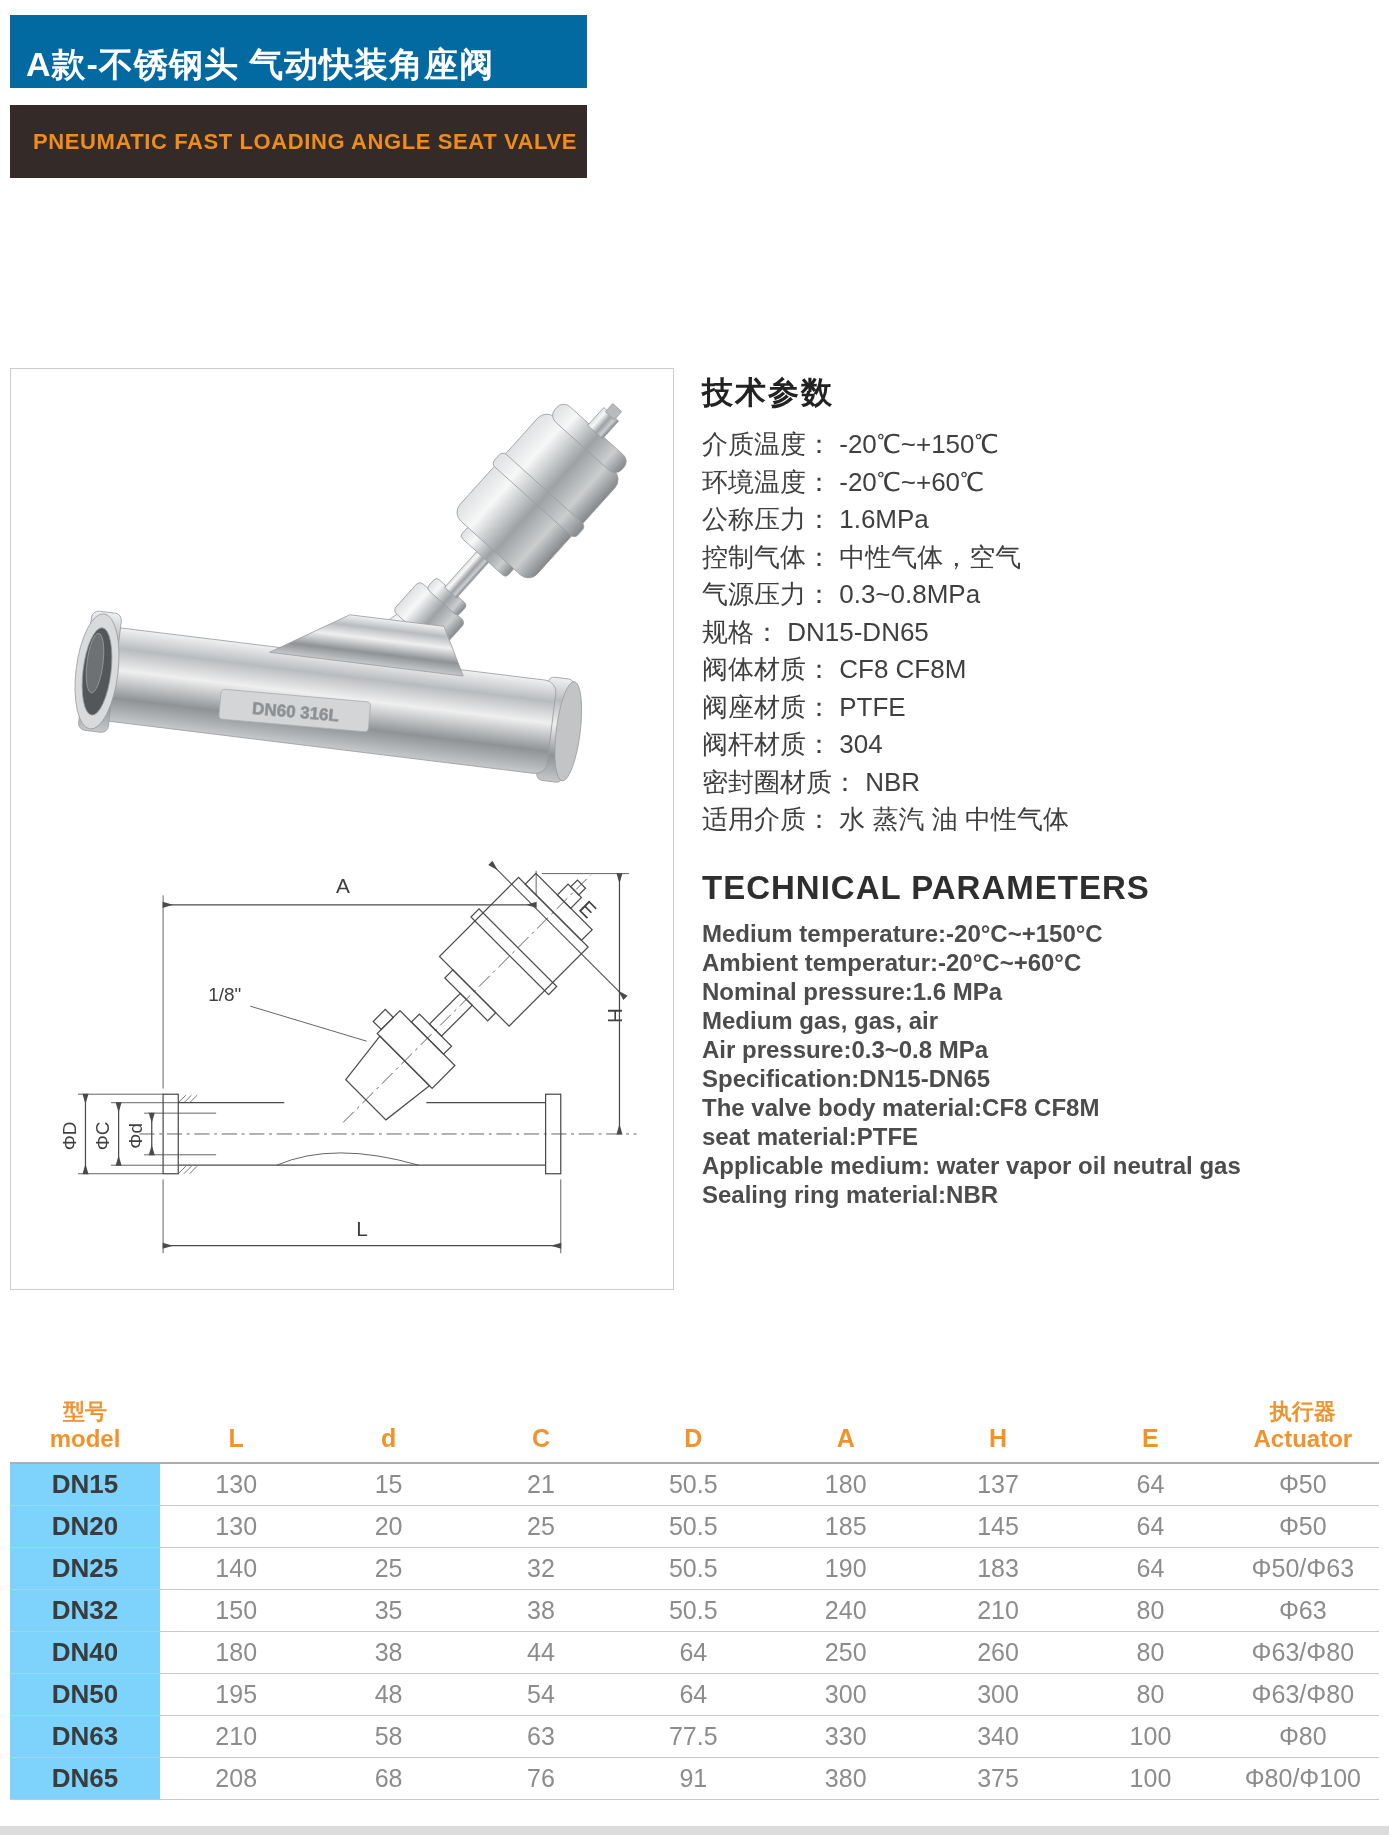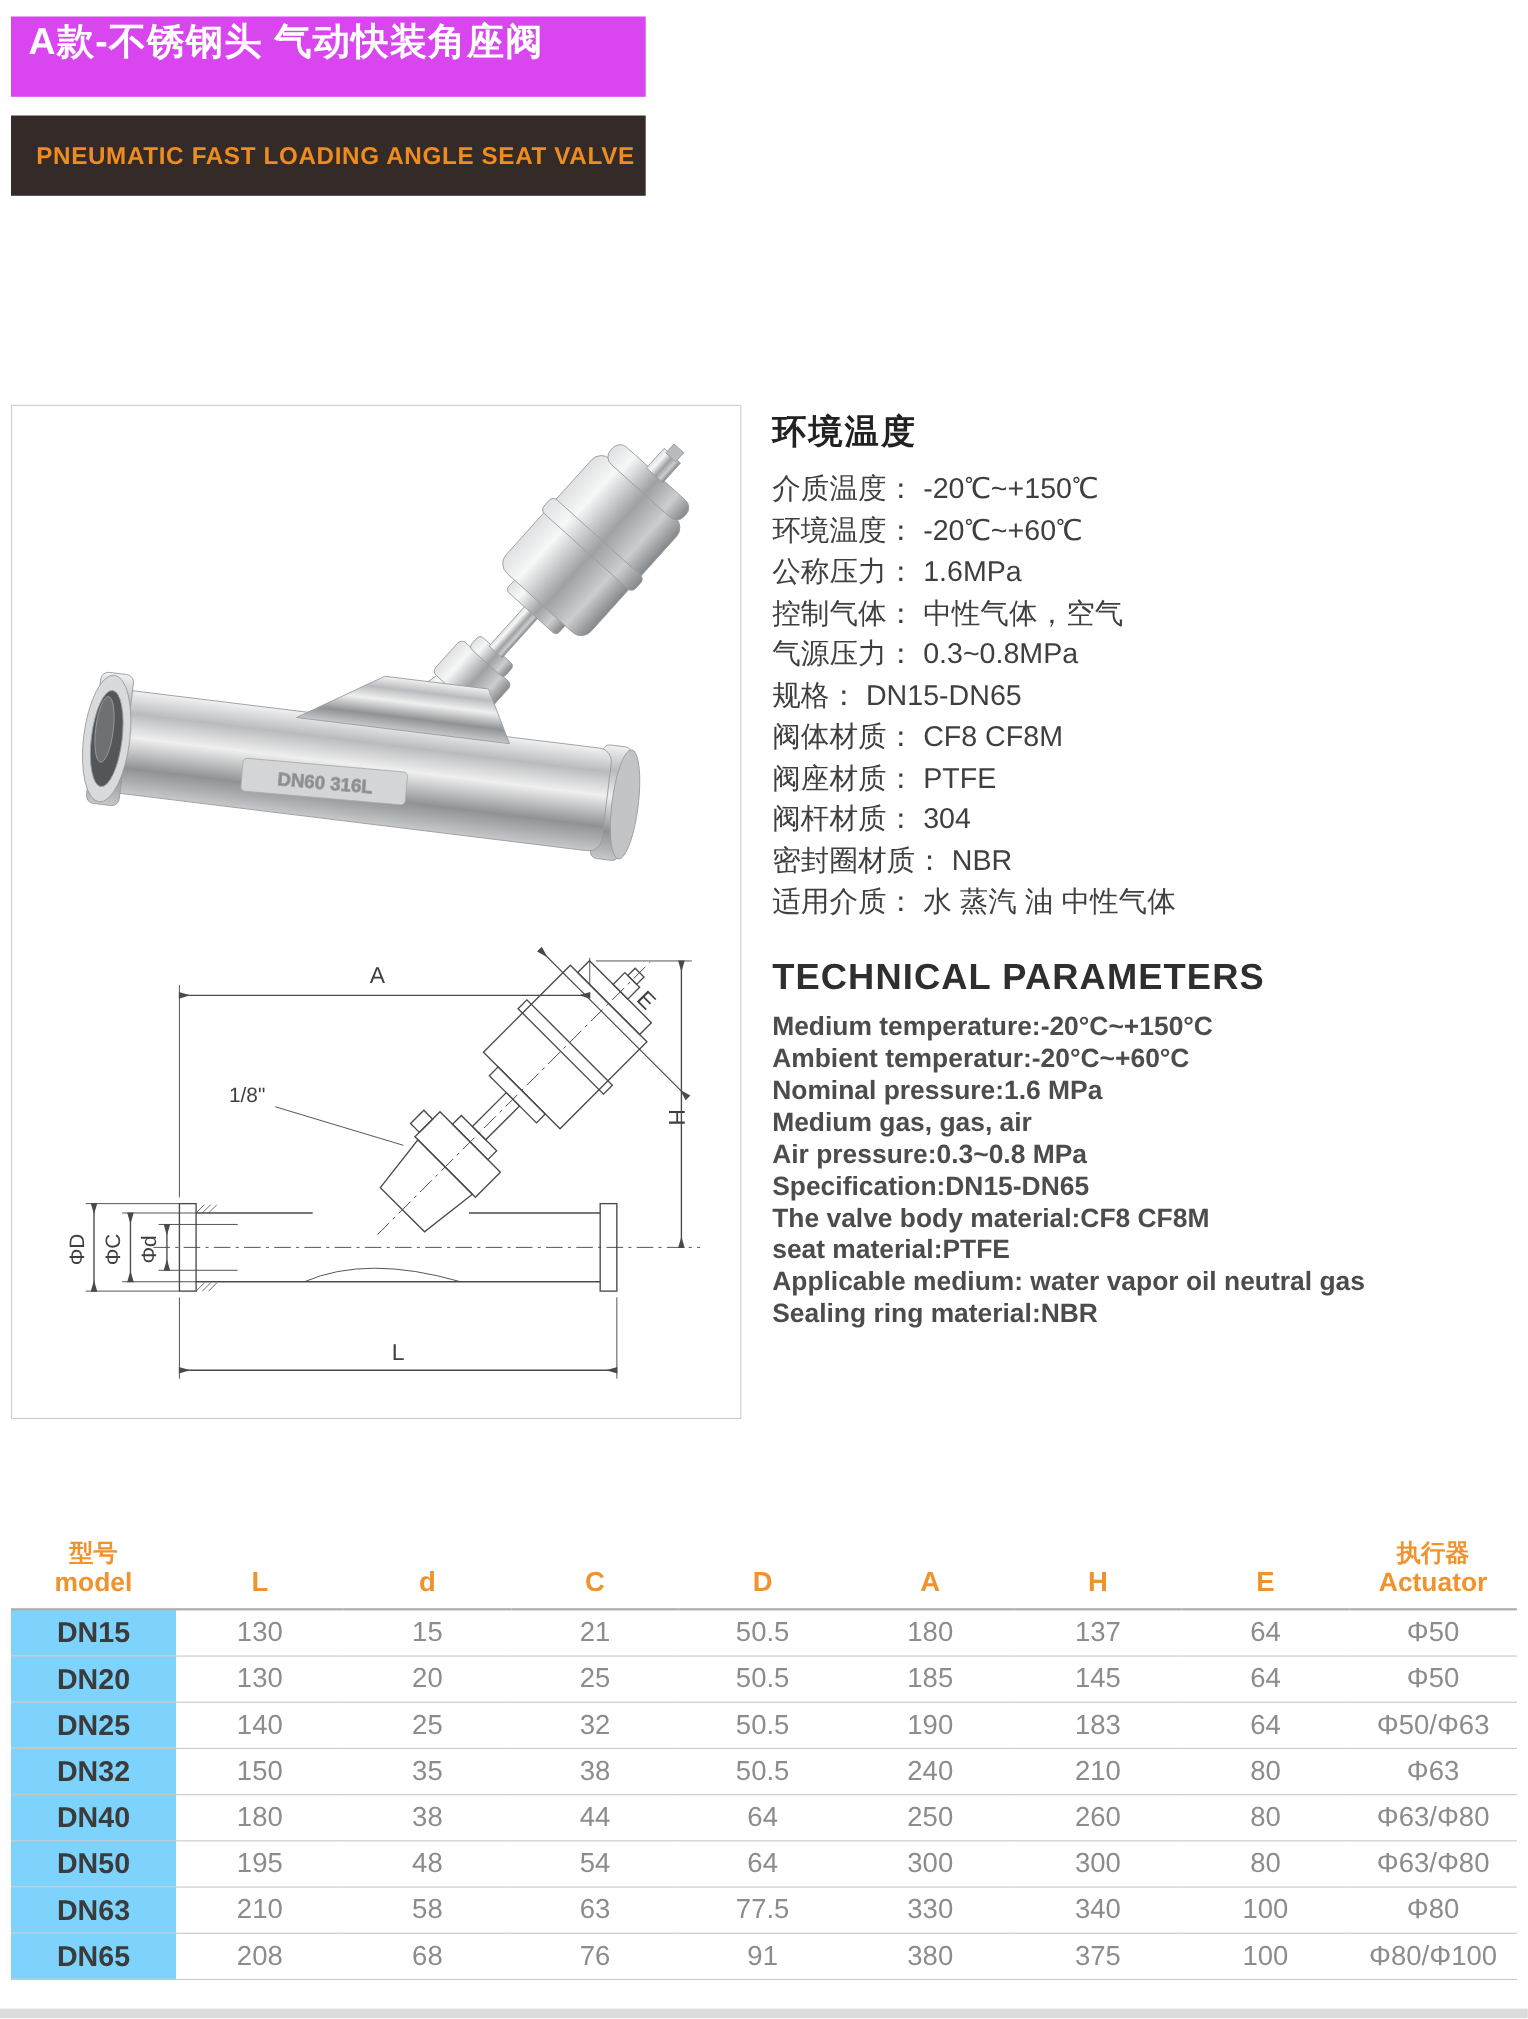--- a/index.html
+++ b/index.html
@@ -3,21 +3,21 @@
 <meta charset="utf-8">
 <style>
   * { margin:0; padding:0; box-sizing:border-box; }
   html,body { background:#ffffff; }
   body { font-family:"Liberation Sans", sans-serif; }
   .page { position:relative; width:1389px; height:1835px; background:#fff; overflow:hidden; }
 
   
   .banner-orange {
     position:absolute; left:10px; top:15px; width:577px; height:73px;
-    background:#d946ef; color:#ffffff; display:flex; align-items:flex-start;
+    background:#0369a1; color:#ffffff; display:flex; align-items:flex-end;
     padding-left:16px; font-size:34px; font-weight:bold; letter-spacing:1px;
   }
   .banner-dark {
     position:absolute; left:10px; top:105px; width:577px; height:73px;
     background:#342B28; color:#EF8C1E; display:flex; align-items:center;
     padding-left:13px; font-size:22px; font-weight:bold; letter-spacing:0.6px;justify-content:center;
   }
 
   
   .figure-box {
@@ -204,21 +204,21 @@
         <text class="dim-label" x="350" y="428" text-anchor="middle">L</text>
         <text class="dim-label-small" x="48" y="322" text-anchor="middle" transform="rotate(-90 48 322)">ΦD</text>
         <text class="dim-label-small" x="83" y="322" text-anchor="middle" transform="rotate(-90 83 322)">ΦC</text>
         <text class="dim-label-small" x="118" y="322" text-anchor="middle" transform="rotate(-90 118 322)">Φd</text>
         <text class="dim-label-small" x="205" y="180" text-anchor="middle">1/8"</text>
       </svg>
     </div>
   </div>
 
   <div class="spec-col">
-    <div class="spec-heading-zh">环境温度</div>
+    <div class="spec-heading-zh">技术参数</div>
     <div class="spec-list zh">
 
     <div class="spec-line">介质温度： -20℃~+150℃</div>
         <div class="spec-line">环境温度： -20℃~+60℃</div>
         <div class="spec-line">公称压力： 1.6MPa</div>
         <div class="spec-line">控制气体： 中性气体，空气</div>
         <div class="spec-line">气源压力： 0.3~0.8MPa</div>
         <div class="spec-line">规格： DN15-DN65</div>
         <div class="spec-line">阀体材质： CF8 CF8M</div>
         <div class="spec-line">阀座材质： PTFE</div>

